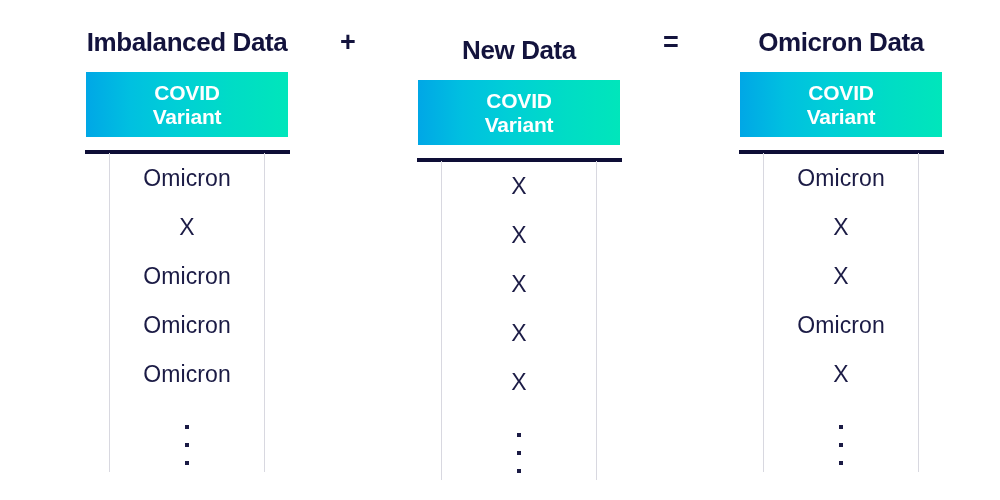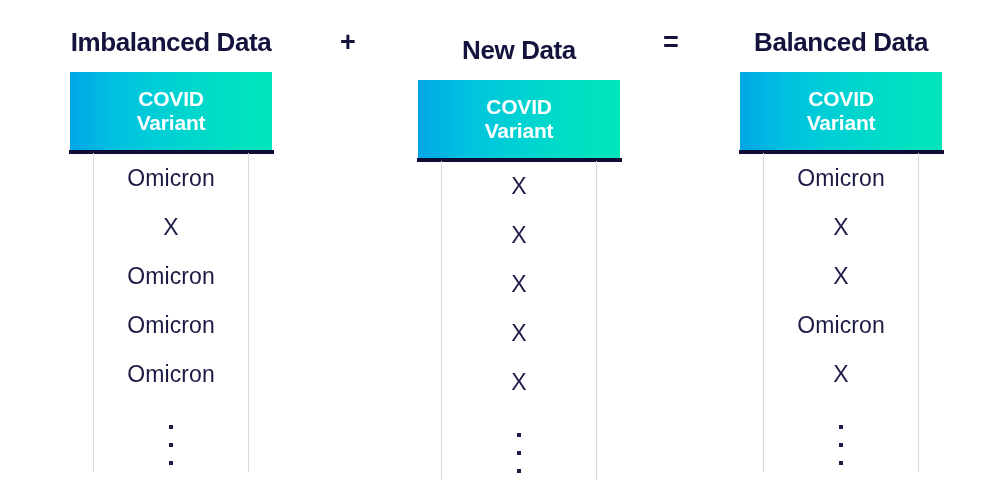--- a/index.html
+++ b/index.html
@@ -21,21 +21,21 @@
     height: 500px;
   }
 
   
   .table-group {
     position: absolute;
     top: 0;
     width: 202px;
     height: 500px;
   }
-  .table-group.col-0 { left: 70px; text-decoration: underline; }
+  .table-group.col-0 { left: 86px; text-decoration: underline; }
   .table-group.col-1 { left: 418px; margin-top: 8px; }
   .table-group.col-2 { left: 740px; }
 
   
   .table-caption {
     position: absolute;
     top: 26px;
     left: -26px;
     width: 254px;
     text-align: center;
@@ -46,21 +46,21 @@
     white-space: nowrap;
     line-height: 32px;
   }
 
   
   .header-cell {
     position: absolute;
     top: 72px;
     left: 0;
     width: 202px;
-    height: 78px;
+    height: 65px;
     background: linear-gradient(90deg, #00a7e6 0%, #00c0e0 22%, #00cfd6 45%, #00dcc6 72%, #00e6bb 100%);
     display: flex;
     flex-direction: column;
     align-items: center;
     justify-content: center;
     box-sizing: border-box;
   }
   .header-cell .hdr-line {
     color: #ffffff;
     font-size: 21px;
@@ -219,21 +219,21 @@
         <div class="ellipsis-dot"></div>
         <div class="ellipsis-dot"></div>
         <div class="ellipsis-dot"></div>
       </div>
     </div>
   </div>
 
   <div class="operator op-equal">=</div>
 
   <div class="table-group col-2">
-    <div class="table-caption">Balanced Data</div>
+    <div class="table-caption">Omicron Data</div>
 
     <div class="header-cell">
       <div class="hdr-line">COVID</div>
       <div class="hdr-line">Variant</div>
     </div>
     <div class="header-rule"></div>
 
     <div class="vline vline-left"></div>
     <div class="vline vline-right"></div>
 

